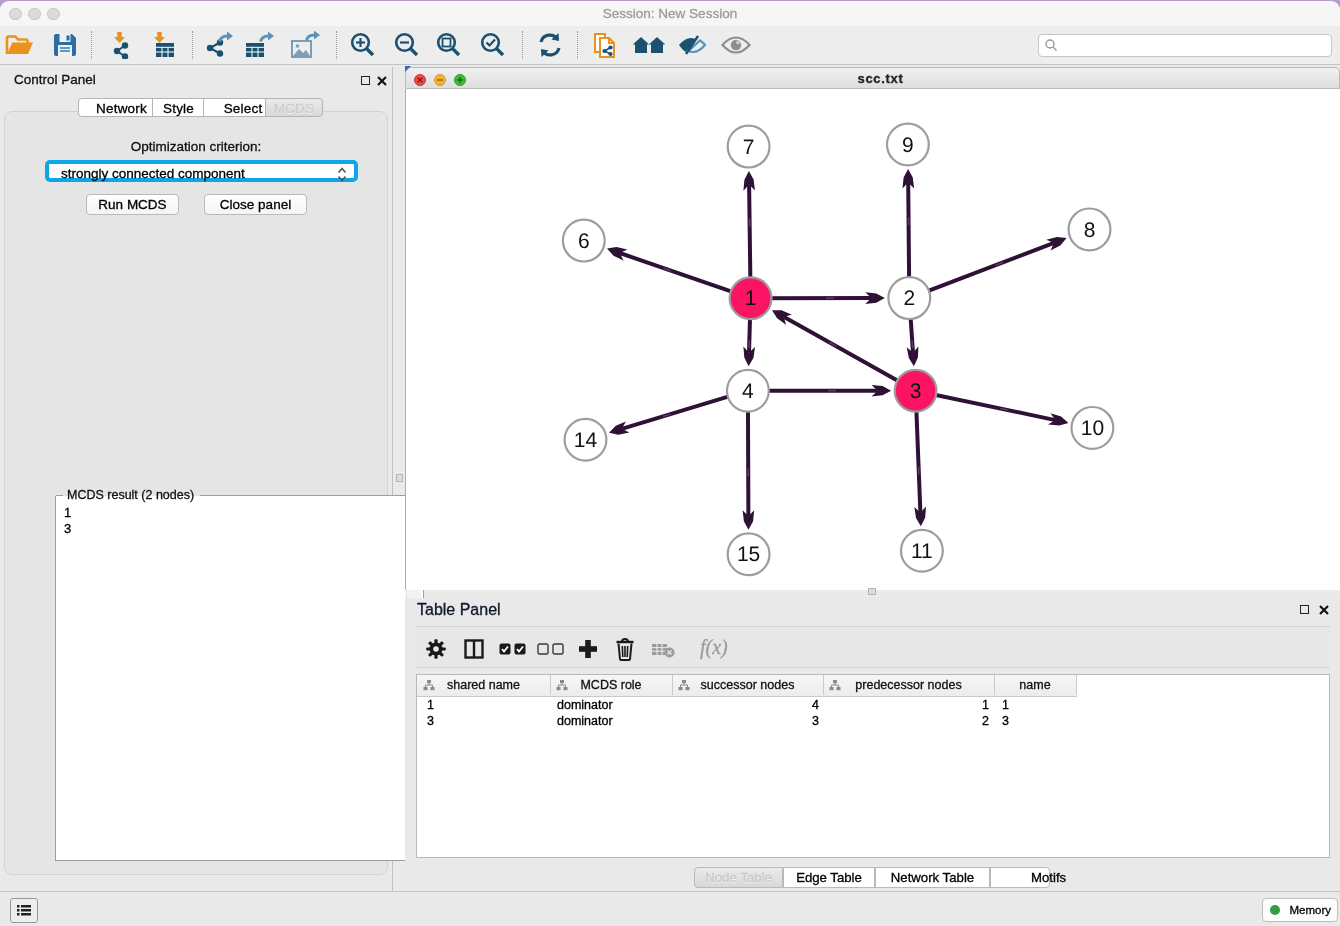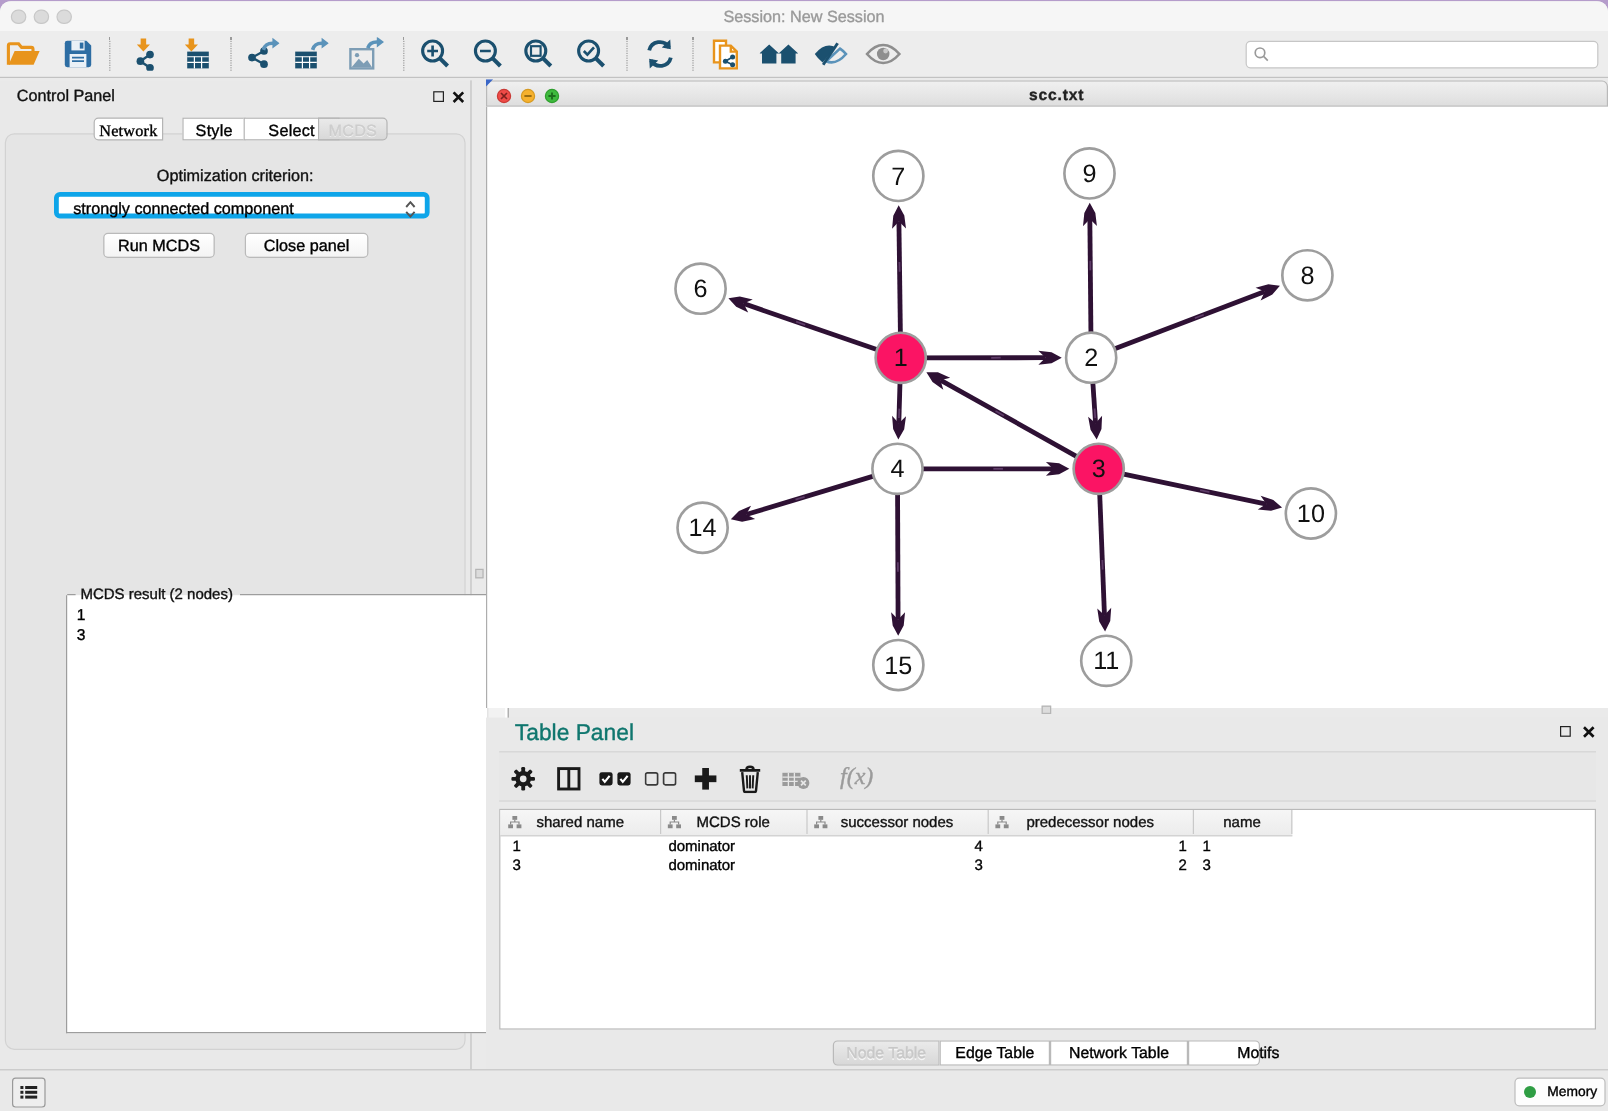--- a/index.html
+++ b/index.html
@@ -35,21 +35,21 @@
 #nftitle{position:absolute;left:0;top:0;width:935px;height:22px;background:linear-gradient(#f0f0f0,#dedede);border:1px solid #b9b9b9;border-radius:5px 5px 0 0;box-sizing:border-box;}
 #nftitle .t{position:absolute;left:8px;width:100%;text-align:center;font-size:13px;font-weight:bold;color:#222;line-height:22px;letter-spacing:0.7px;}
 .mtl{position:absolute;top:5.5px;width:12px;height:12px;border-radius:50%;box-sizing:border-box;}
 #canvas{position:absolute;left:0;top:22px;width:935px;height:501px;background:#fff;border-left:1px solid #adadad;box-sizing:border-box;}
 #graph{position:absolute;left:0;top:0;}
 #graph line{stroke:#2e1134;stroke-width:4;}
 #graph polygon,#graph path.ah{fill:#2e1134;}
 #graph text{font-size:21px;fill:#111;font-family:"Liberation Sans",sans-serif;-webkit-text-stroke:0;text-rendering:geometricPrecision;}
 
 #tp{position:absolute;left:405px;top:597px;width:935px;height:293px;background:#e9e9e9;}
-#tp .hdr{position:absolute;left:24px;top:3px;font-size:19px;color:#0f766e;}
+#tp .hdr{position:absolute;left:12px;top:3px;font-size:16px;color:#0f172a;}
 #tptools{position:absolute;left:11px;top:28px;right:10px;height:40px;background:#e7e7e7;border:1px solid #d4d4d4;border-left:none;border-right:none;}
 #tbl{position:absolute;left:11px;top:76px;width:914px;height:184px;background:#fff;border:1px solid #b9b9b9;box-sizing:border-box;}
 #thead{position:absolute;left:0;top:0;width:660px;height:21px;background:linear-gradient(#f6f6f6,#ececec);border-bottom:1px solid #c9c9c9;}
 .th{position:absolute;top:0;height:20px;border-right:1px solid #c9c9c9;font-size:12.5px;text-align:center;line-height:21px;color:#111;}
 .colicon{position:absolute;left:6px;top:5px;}
 .td{position:absolute;font-size:12.5px;color:#000;line-height:16px;}
 #btabs{position:absolute;left:289px;top:269px;height:21px;font-size:13.2px;}
 .btab{position:absolute;top:0;height:21px;line-height:20px;text-align:center;background:#fff;border:1px solid #b9b9b9;box-sizing:border-box;}
 
 #status{position:absolute;left:0;top:890px;width:1340px;height:36px;background:#e9e9e9;border-top:1px solid #c5c5c5;}
@@ -189,21 +189,21 @@
       </svg>
     </div>
 
 <div id="cp">
   <div class="hdr">Control Panel</div>
   <div class="flbtn" style="left:361px;top:9px;border-width:1.5px;"></div>
   <svg style="position:absolute;left:376px;top:8px;" width="12" height="12" viewBox="0 0 12 12">
         <path d="M2 2 L10 10 M10 2 L2 10" stroke="#111" stroke-width="2.2"></path>
       </svg>
   <div class="tabs">
-    <div class="tab" style="left:78px;width:58px;border-radius:4px 0 0 4px;font-family:Liberation Serif, serif;">Network</div>
+    <div class="tab" style="left:78px;width:87px;border-radius:4px 0 0 4px;">Network</div>
     <div class="tab" style="left:152px;width:53px;">Style</div>
     <div class="tab" style="left:203px;width:80px;">Select</div>
     <div class="tab tabsel" style="left:265px;width:58px;border-radius:0 4px 4px 0;">MCDS</div>
   </div>
   <div id="cppane">
     <div id="optlabel">Optimization criterion:</div>
     <div id="combo"><span>strongly connected component</span>
       <svg style="position:absolute;right:7px;top:3px;" width="10" height="15" viewBox="0 0 10 15">
             <path d="M1.5 5.5 L5 1.5 L8.5 5.5" fill="none" stroke="#555" stroke-width="1.6"></path>
             <path d="M1.5 9.5 L5 13.5 L8.5 9.5" fill="none" stroke="#555" stroke-width="1.6"></path>

